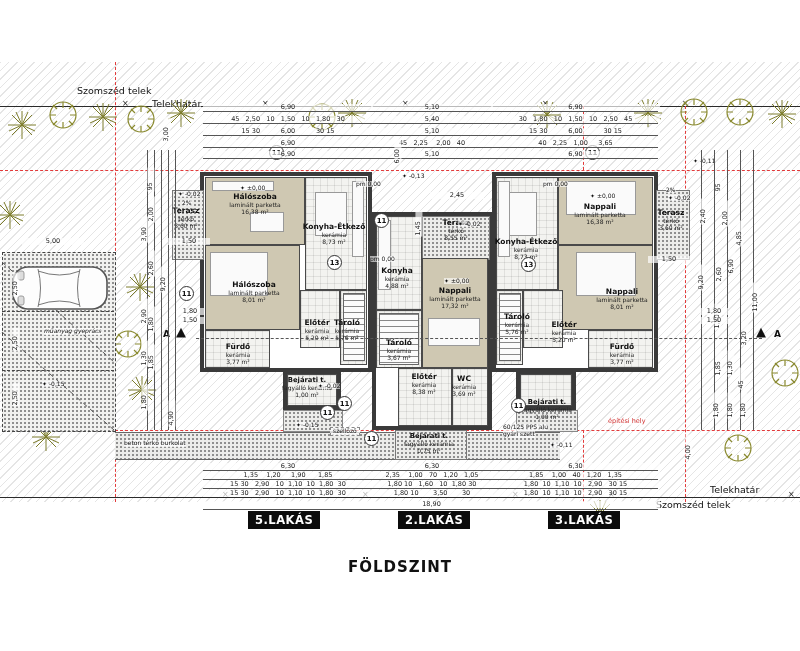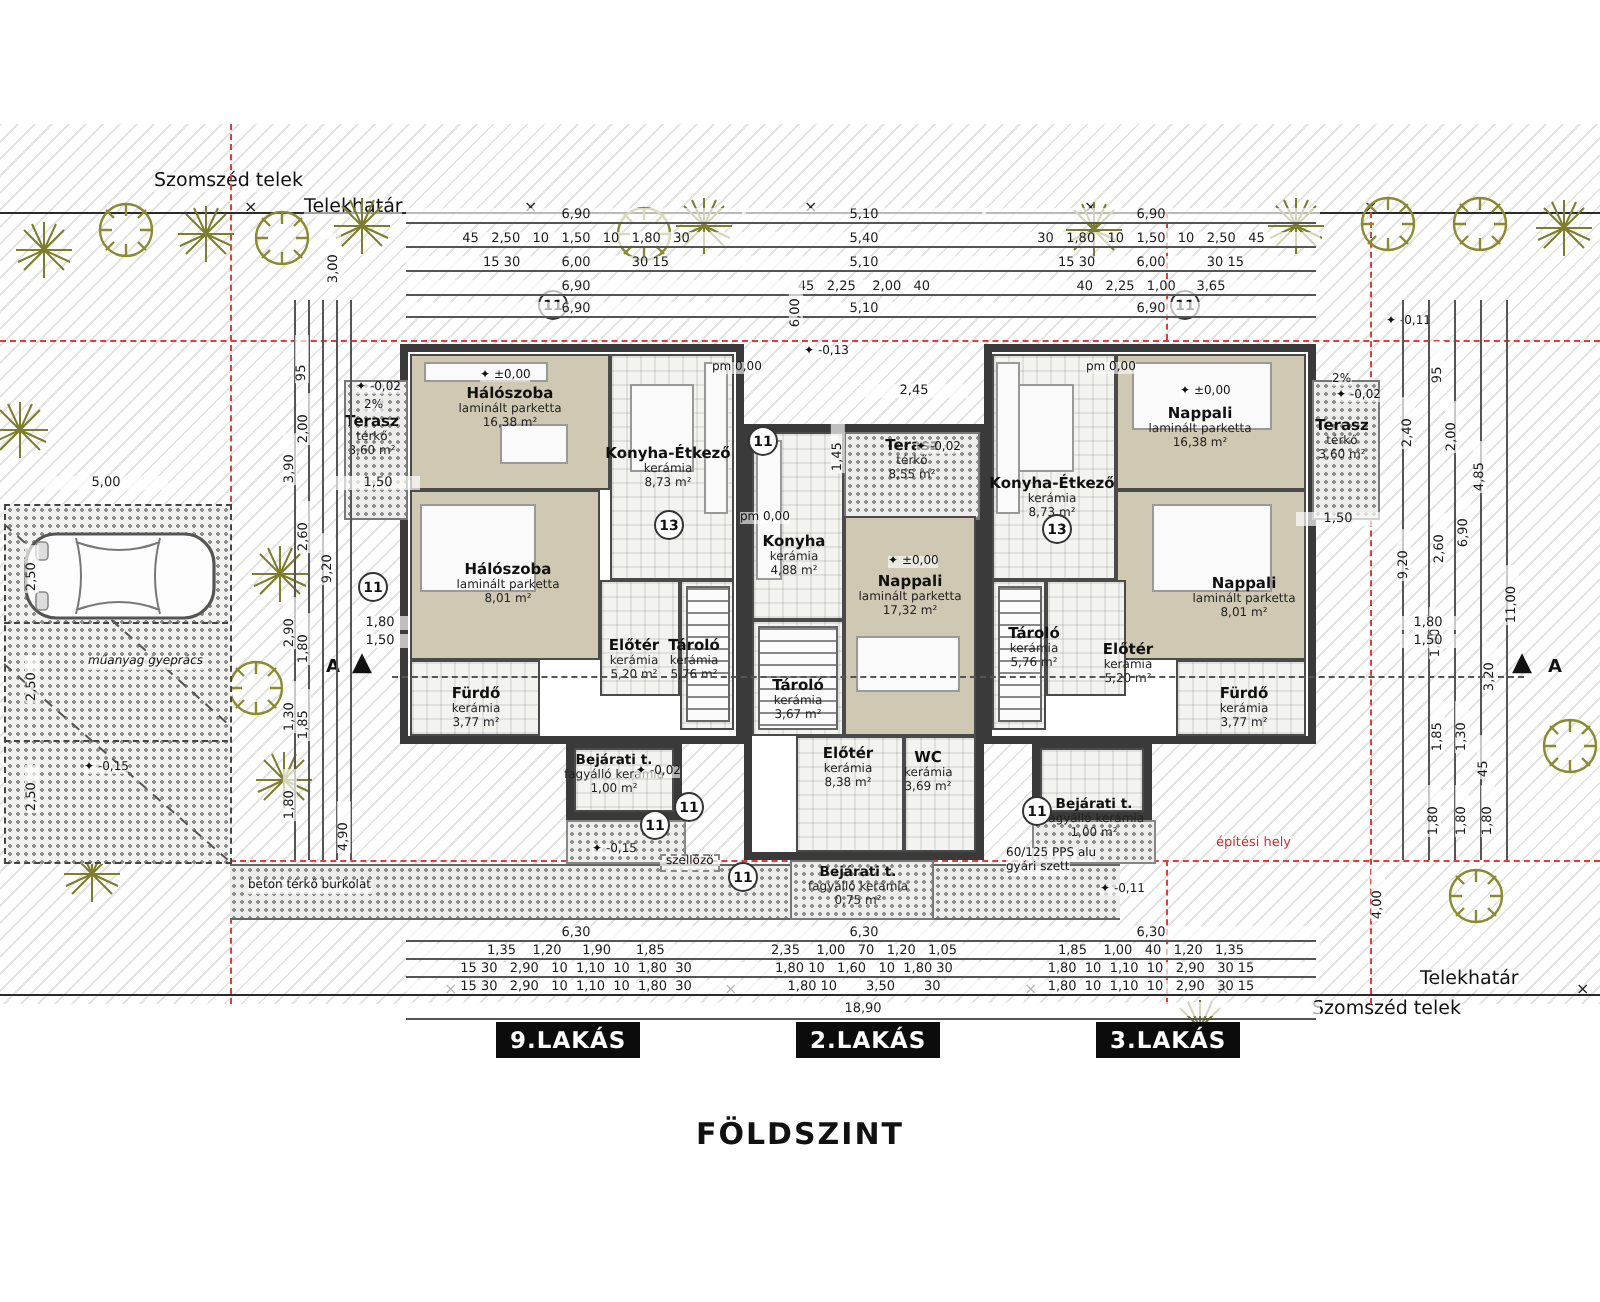--- a/index.html
+++ b/index.html
@@ -456,18 +456,18 @@
   <div class="abs dim rot" style="left:676px;top:444px;width:24px">4,00</div>
   <div class="abs dim dimc" style="left:430px;top:192px;width:52px">2,45</div>
   <div class="abs dim rot" style="left:406px;top:220px;width:24px">1,45</div>
   <div class="abs dim dimc" style="left:168px;top:238px;width:40px">1,50</div>
   <div class="abs dim dimc" style="left:648px;top:256px;width:40px">1,50</div>
   <div class="abs dim dimc" style="left:176px;top:308px;width:26px">1,80</div>
   <div class="abs dim dimc" style="left:176px;top:317px;width:26px">1,50</div>
   <div class="abs dim dimc" style="left:700px;top:308px;width:26px">1,80</div>
   <div class="abs dim dimc" style="left:700px;top:317px;width:26px">1,50</div>
 
-  <div class="abs blk" style="left:248px;top:511px">9.LAKÁS</div>
+  <div class="abs blk" style="left:248px;top:511px">5.LAKÁS</div>
   <div class="abs blk" style="left:398px;top:511px">2.LAKÁS</div>
   <div class="abs blk" style="left:548px;top:511px">3.LAKÁS</div>
   <div class="abs title" style="left:300px;top:558px;width:200px">FÖLDSZINT</div>
 
 </div>
 
 </body></html>

